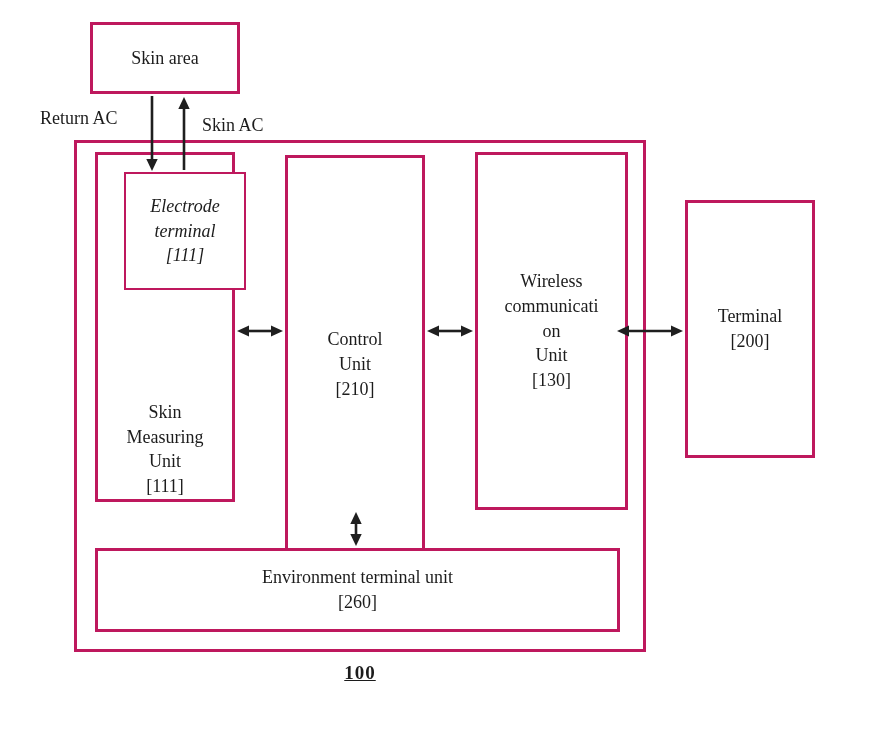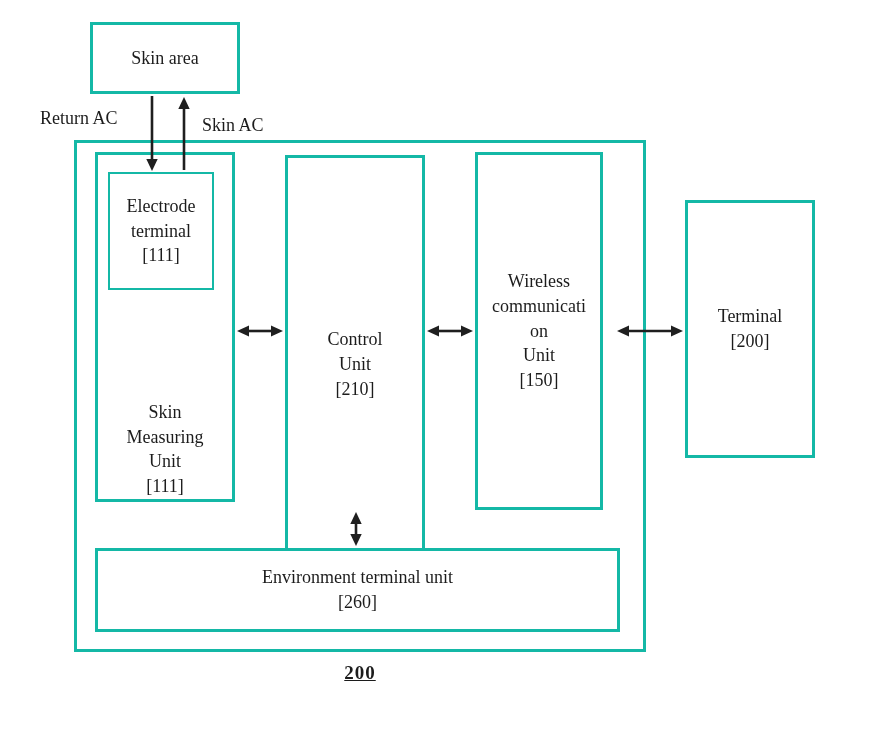--- a/index.html
+++ b/index.html
@@ -7,42 +7,42 @@
     position:relative;
     width:876px;height:730px;
     background:#ffffff;
     font-family:"Liberation Serif","DejaVu Serif",serif;
     color:#1c1c1c;
     overflow:hidden;
   }
   .box{
     position:absolute;
     box-sizing:border-box;
-    border:3px solid #14b8a6;
+    border:3px solid #be185d;
     background:#ffffff;
   }
   .block{
     display:flex;
     flex-direction:column;
     align-items:center;
     justify-content:center;
     text-align:center;
     font-size:18px;
     line-height:1.38;
   }
   .label{white-space:pre-line;}
   .ref{white-space:nowrap;}
 
   
   .skin-area{left:90px;top:22px;width:150px;height:72px;}
   .outer{left:74px;top:140px;width:572px;height:512px;background:transparent;}
   .skin-measuring{left:95px;top:152px;width:140px;height:350px;justify-content:flex-end;padding-top:114px;}
-  .electrode{left:108px;top:172px;width:106px;height:118px;border-width:2.5px;}
+  .electrode{left:124px;top:172px;width:122px;height:118px;border-width:2.5px;font-style:italic;}
   .control{left:285px;top:155px;width:140px;height:419px;}
-  .wireless{left:475px;top:152px;width:128px;height:358px;}
+  .wireless{left:475px;top:152px;width:153px;height:358px;}
   .terminal{left:685px;top:200px;width:130px;height:258px;}
   .environment{left:95px;top:548px;width:525px;height:84px;}
 
   .arrow-label{
     position:absolute;
     font-size:18px;
     white-space:nowrap;
   }
   .return-ac{left:40px;top:108px;}
   .input-ac{left:202px;top:115px;}
@@ -93,34 +93,34 @@
     <span class="label">Control
 Unit</span>
     <span class="ref">[210]</span>
   </div>
 
   <div class="box block wireless">
     <span class="label">Wireless
 communicati
 on
 Unit</span>
-    <span class="ref">[150]</span>
+    <span class="ref">[130]</span>
   </div>
 
   <div class="box block terminal">
     <span class="label">Terminal</span>
     <span class="ref">[200]</span>
   </div>
 
   <div class="box block environment">
     <span class="label">Environment terminal unit</span>
     <span class="ref">[260]</span>
   </div>
 
-  <div class="sys-label">200</div>
+  <div class="sys-label">100</div>
 
   <svg class="arrows" width="876" height="730" viewBox="0 0 876 730">
     <g stroke="#1f1f1f" stroke-width="2.6" fill="#1f1f1f">
 
       <g>
         <line x1="152" y1="96" x2="152" y2="160"></line>
         <polygon points="152,171 146.3,159 157.7,159" stroke="none"></polygon>
       </g>
 
       <g>

